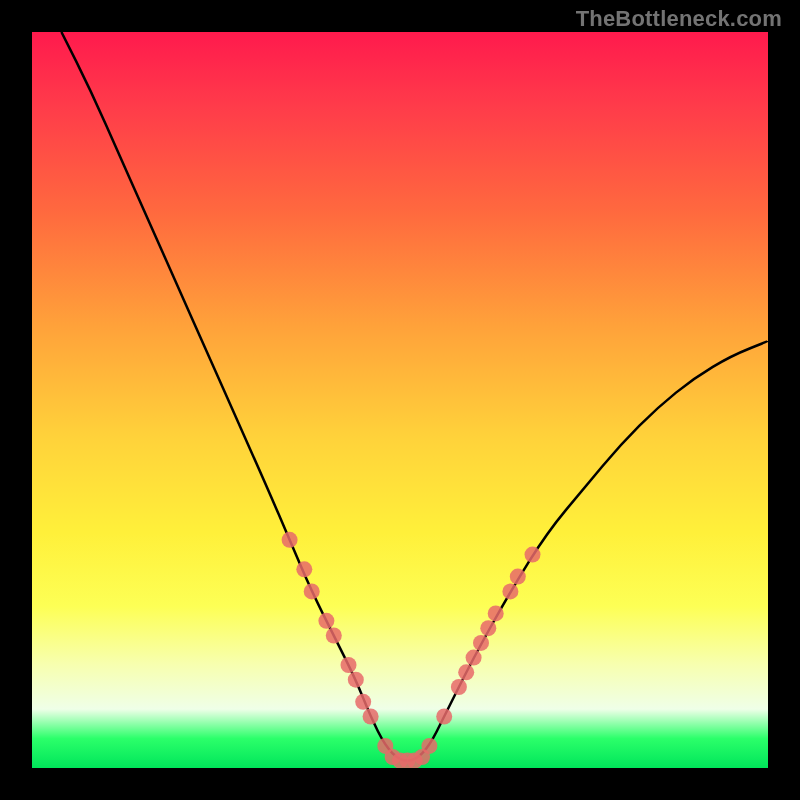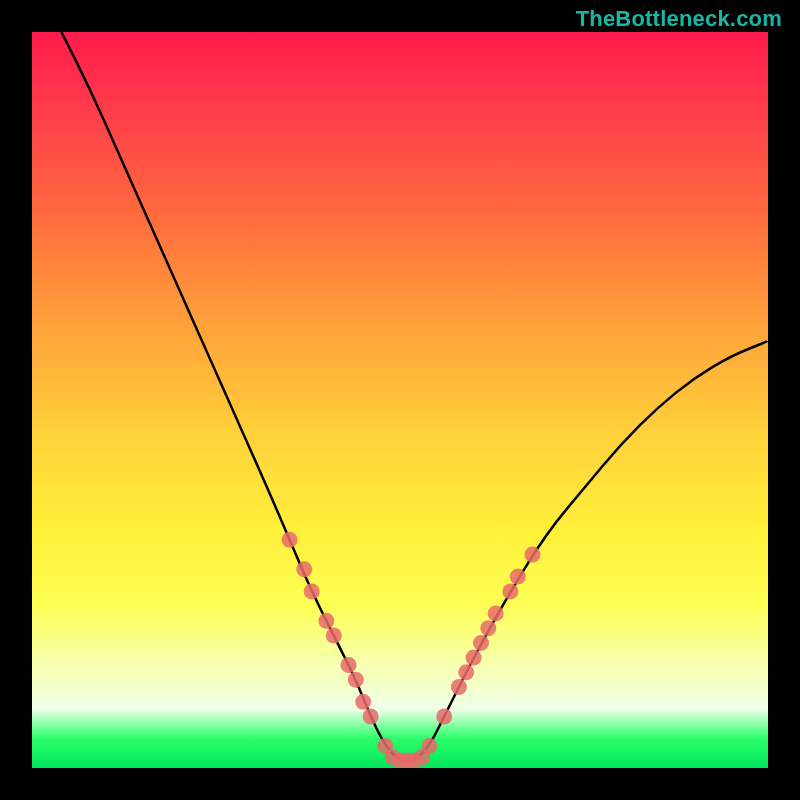--- a/index.html
+++ b/index.html
@@ -35,21 +35,21 @@
       #fdff55 78%,
       #f7ffb0 86%,
       #efffe8 92%,
       #2bff6a 96%,
       #00e55a 100%);
   }
   .watermark {
     position: absolute;
     top: 6px;
     right: 18px;
-    color: #14b8a6;
+    color: #737373;
     font-size: 22px;
     font-weight: 600;
     letter-spacing: 0.2px;
   }
   svg.curve {
     position: absolute;
     top: 0;
     left: 0;
     width: 736px;
     height: 736px;

